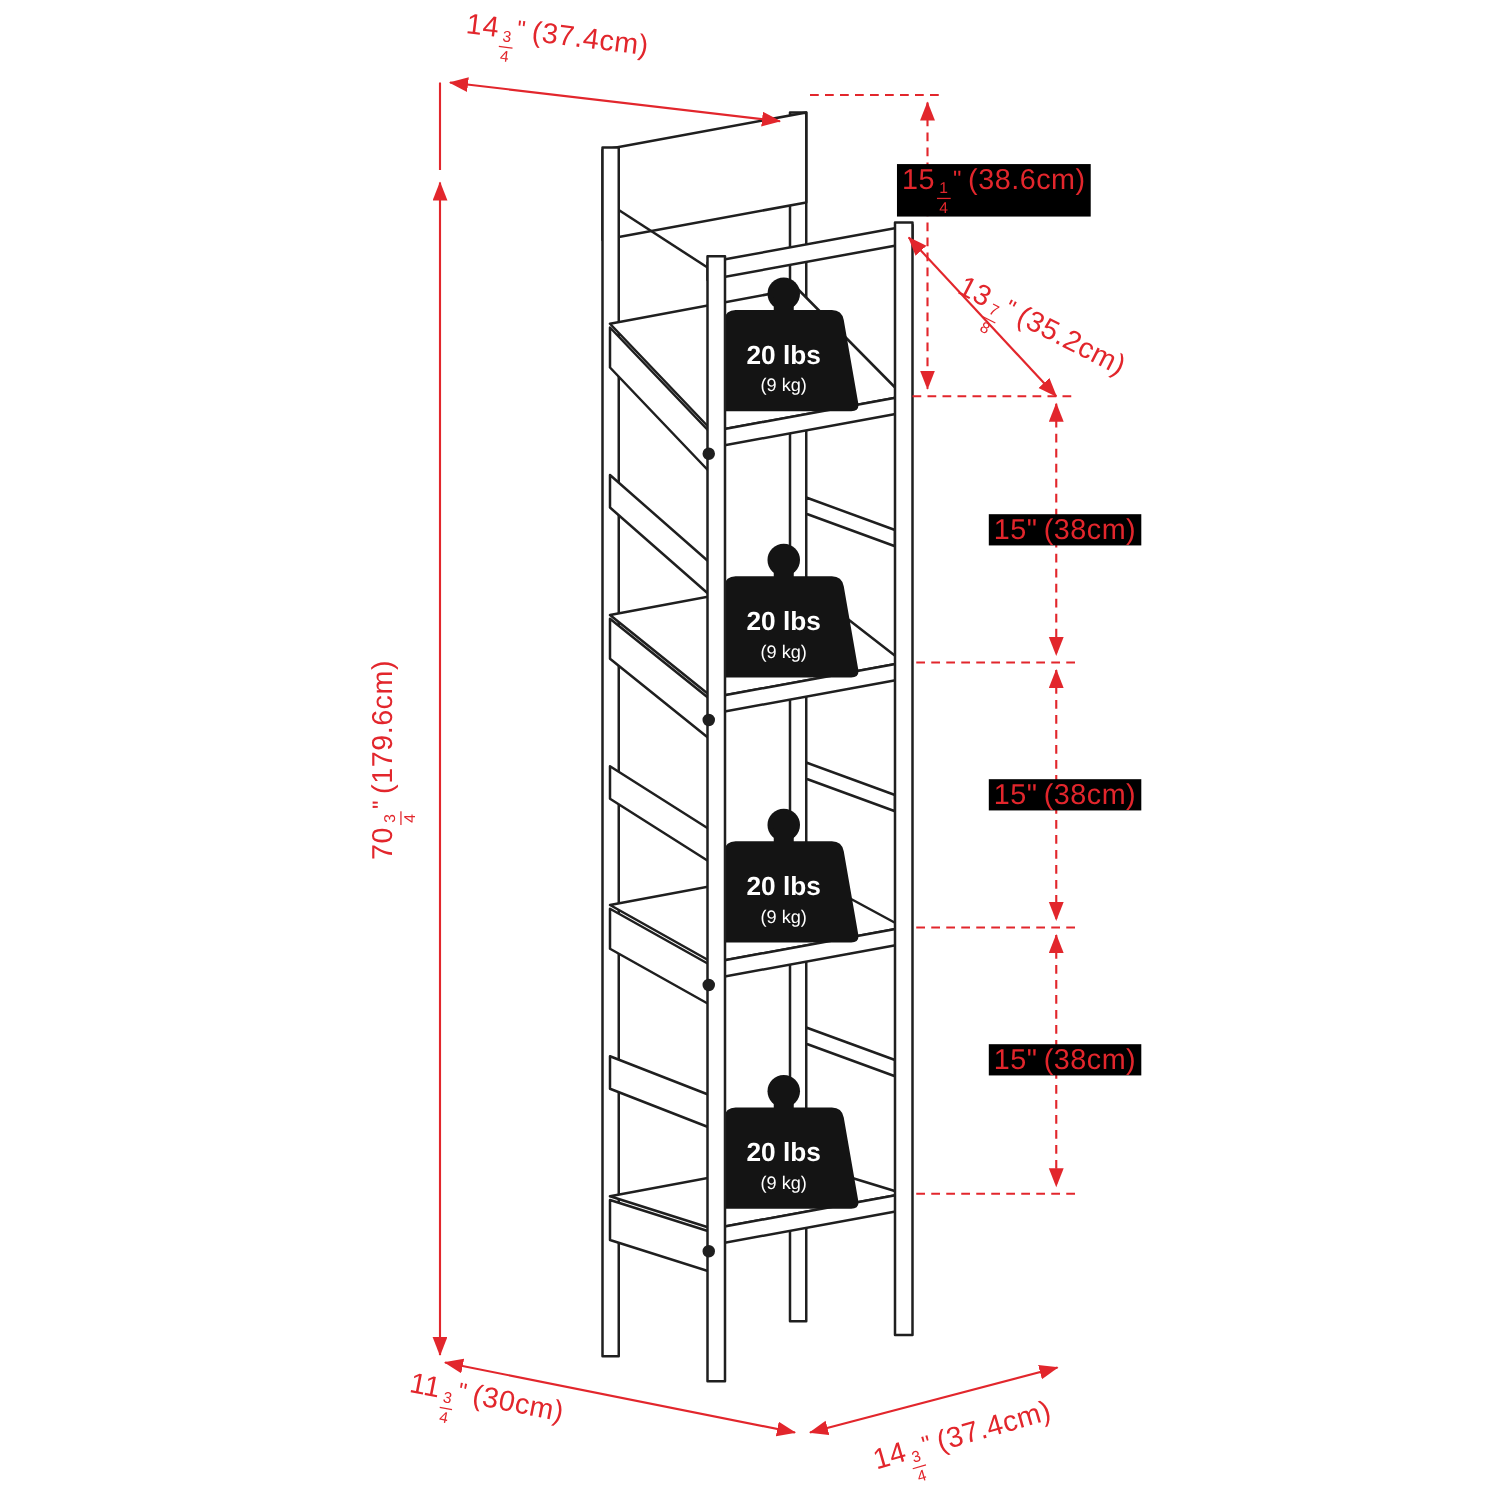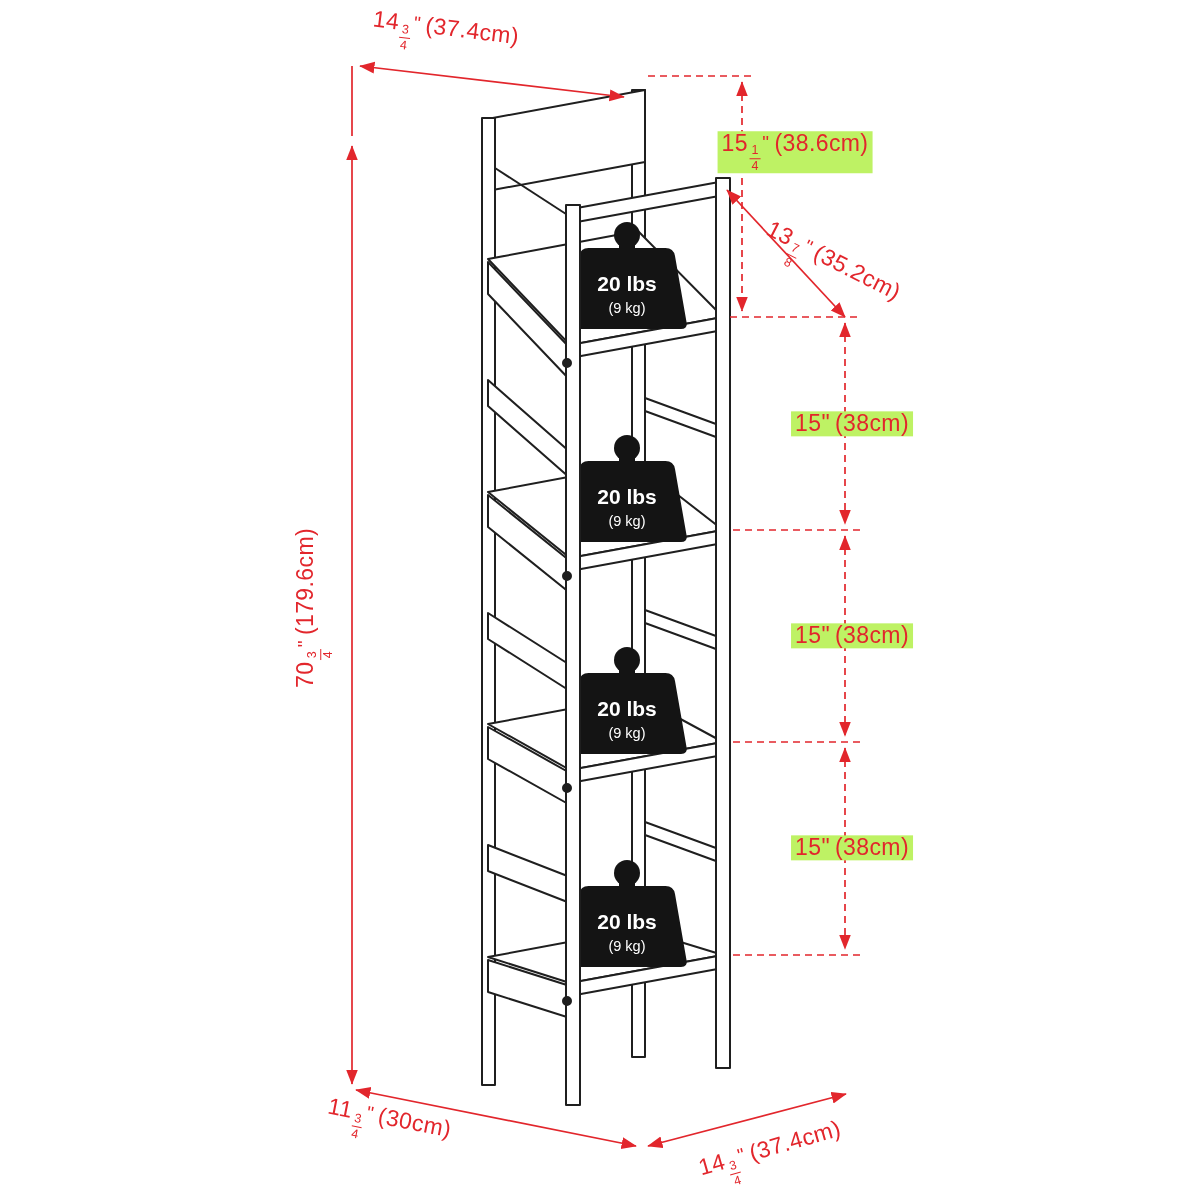--- a/index.html
+++ b/index.html
@@ -1,21 +1,21 @@
 <!DOCTYPE html>
 <html><head>
 <meta charset="utf-8">
 <style>
   html,body{margin:0;padding:0;background:#ffffff;}
   #stage{position:relative;width:1200px;height:1200px;background:#ffffff;overflow:hidden;
          font-family:"Liberation Sans",sans-serif;}
   #stage svg{position:absolute;left:0;top:0;}
   .dim-label{position:absolute;color:#e2262c;font-size:23px;letter-spacing:.4px;white-space:nowrap;
              transform:translate(-50%,-50%);line-height:1.1;}
-  .dim-label.bg{background:#bef264;padding:0 4px;}
+  .dim-label.bg{background:#000000;padding:0 4px;}
   .frac{display:inline-flex;flex-direction:column;align-items:center;vertical-align:-3px;
         line-height:1;font-size:12.5px;margin:0 2px;}
   .frac i{font-style:normal;}
   .fn{border-bottom:1.4px solid #e2262c;padding:0 1.5px 1px;}
   .fd{padding-top:1.5px;}
   .du{font-size:19px;vertical-align:2px;}
   .dm{margin-left:5px;}
   .wt1{fill:#ffffff;font-family:"Liberation Sans",sans-serif;font-size:21px;font-weight:bold;text-anchor:middle;}
   .wt2{fill:#ffffff;font-family:"Liberation Sans",sans-serif;font-size:14.5px;text-anchor:middle;}
 </style>

